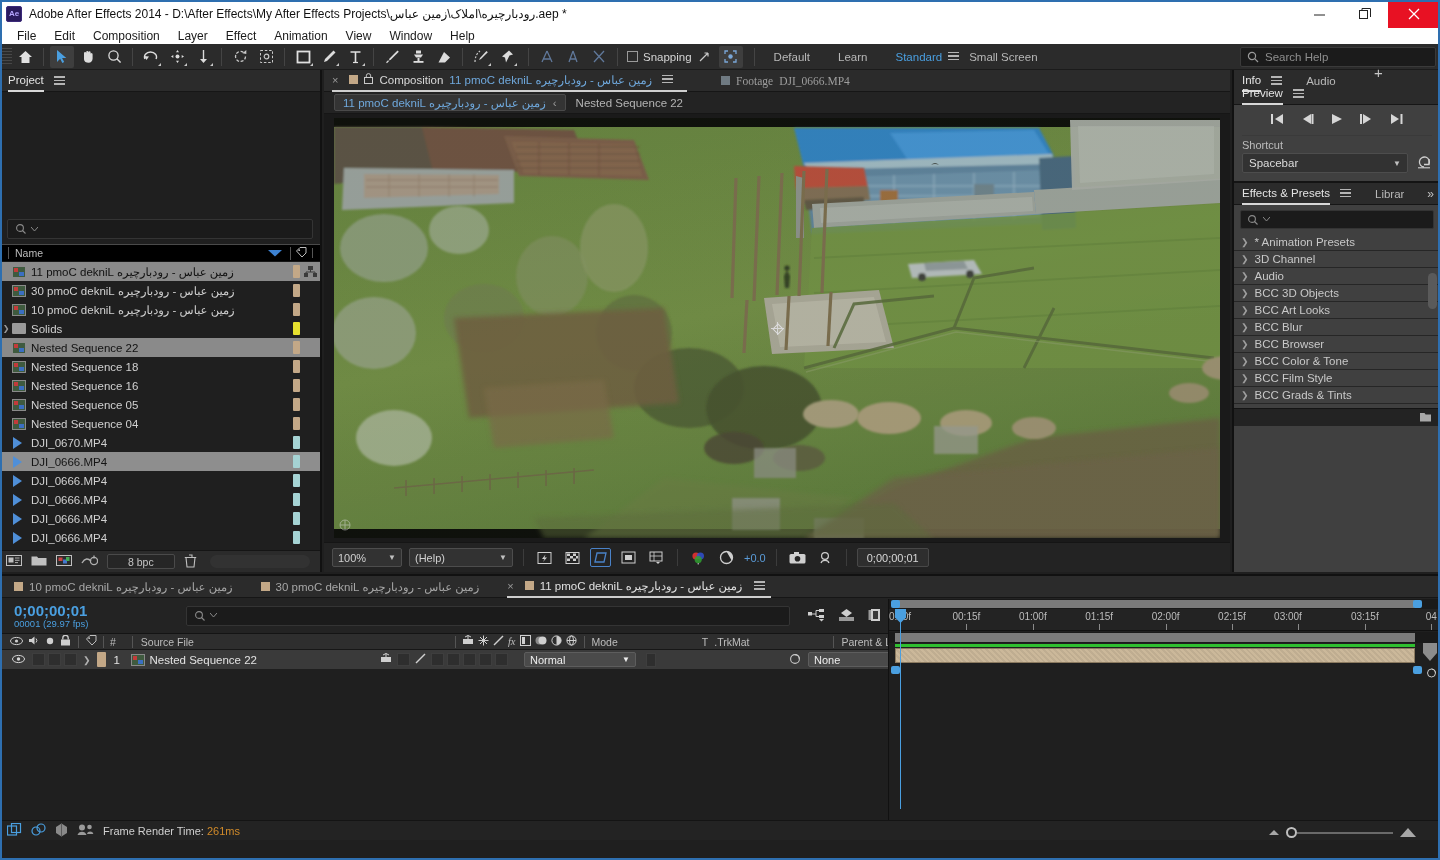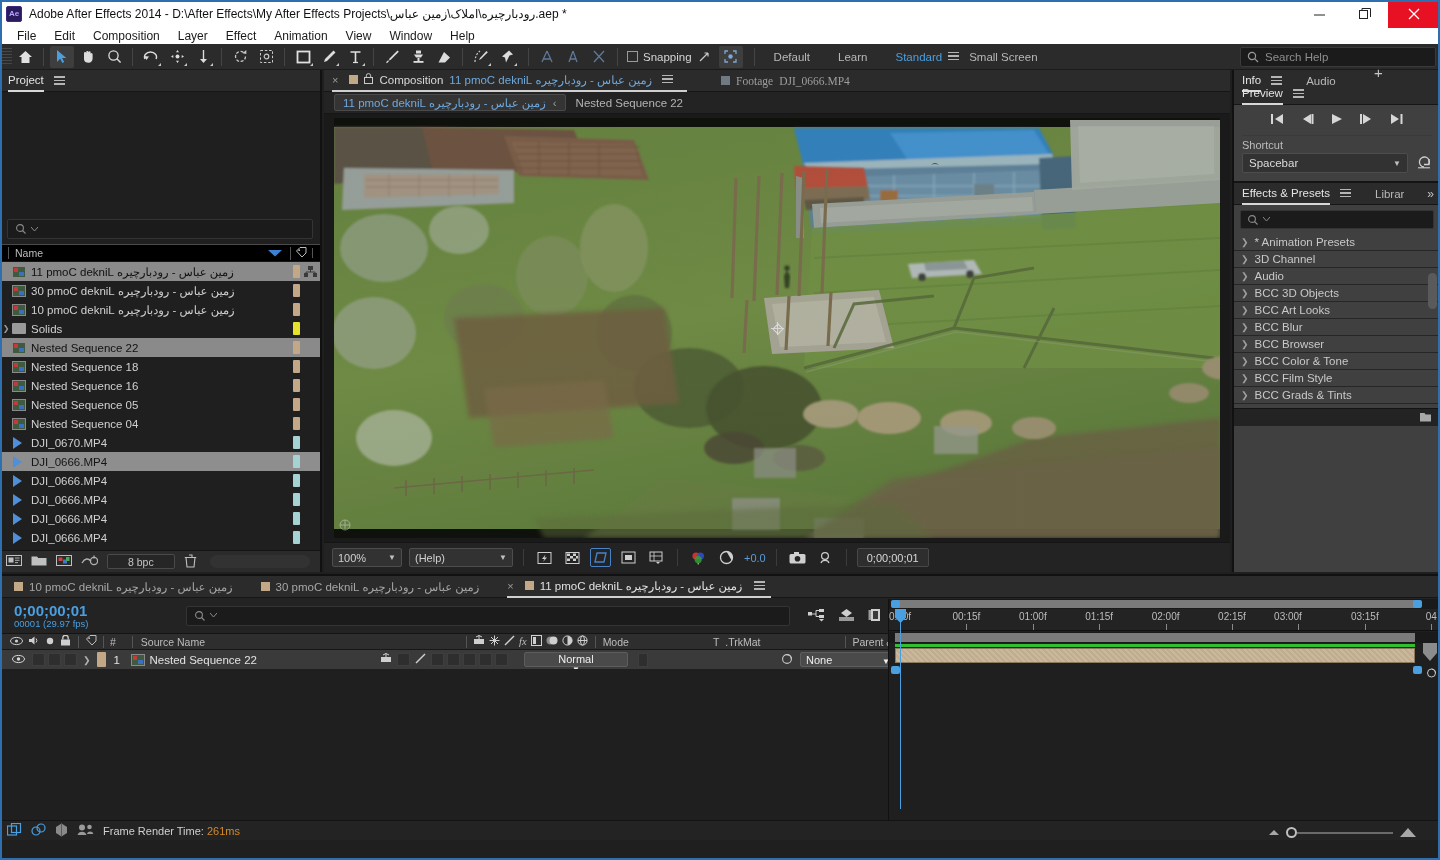--- a/index.html
+++ b/index.html
@@ -1153,21 +1153,21 @@
       <span style="border-left:1px solid #555;height:12px;margin:0 7px;"></span>
       <span>
         <svg width="11" height="11">
             <path d="M0.5 4 L4 0.5 H10 V6 L6 10 Z" fill="none" stroke="#bdbdbd"></path>
             <circle cx="3.2" cy="3.2" r="0.9" fill="#bdbdbd"></circle>
           </svg>
       </span>
       <span style="border-left:1px solid #555;height:12px;margin:0 6px;"></span>
       <span>#</span>
       <span style="border-left:1px solid #555;height:12px;margin:0 8px 0 16px;"></span>
-      <span>Source Name</span>
+      <span>Source File</span>
 
       <span style="border-left:1px solid #555;height:12px;margin:0 6px 0 261px;"></span>
       <span>
         <svg width="12" height="11">
             <rect x="1" y="4" width="10" height="5" fill="#cfcfcf"></rect>
             <path d="M6 0.5 V4 M3 2 L6 0.5 L9 2" stroke="#cfcfcf" fill="none"></path>
           </svg>
       </span>
       <span style="margin-left:4px;">
         <svg width="11" height="11">
@@ -1242,21 +1242,21 @@
         <svg width="11" height="11">
             <path d="M1 10 L10 1" stroke="#d0d0d0" stroke-width="1.4"></path>
           </svg>
       </span>
       <span class="tiny-box" style="margin-left:5px;"></span>
       <span class="tiny-box" style="margin-left:3px;"></span>
       <span class="tiny-box" style="margin-left:3px;"></span>
       <span class="tiny-box" style="margin-left:3px;"></span>
       <span class="tiny-box" style="margin-left:3px;"></span>
 
-      <span class="mode-sel" style="margin-left:16px;width:104px;flex-direction:column;">
+      <span class="mode-sel" style="margin-left:16px;width:112px;">
         <span>Normal</span>
         <span style="font-size:8px;">▼</span>
       </span>
       <span style="margin-left:10px;width:10px;height:14px;background:#2e2e2e;border:1px solid #3e3e3e;"></span>
       <span style="margin-left:3px;width:126px;height:15px;background:#3a3a3a;"></span>
       <span style="margin-left:4px;color:#c8c8c8;">
         <svg width="13" height="12">
             <circle cx="6" cy="6" r="4.4" fill="none" stroke="#c8c8c8" stroke-width="1.1"></circle>
             <path d="M6 1.6 C9 1.6 10.4 4 10.4 6" fill="none" stroke="#c8c8c8" stroke-width="1.1"></path>
           </svg>

